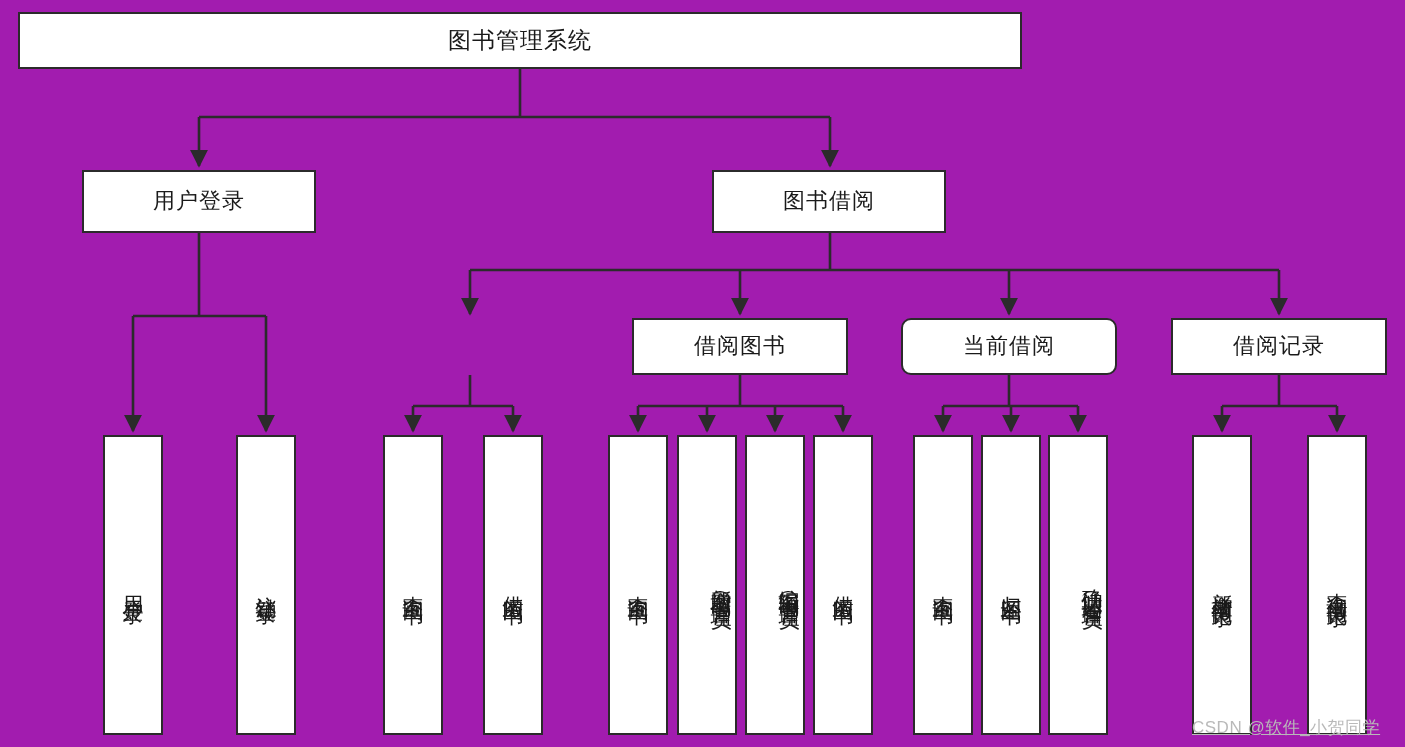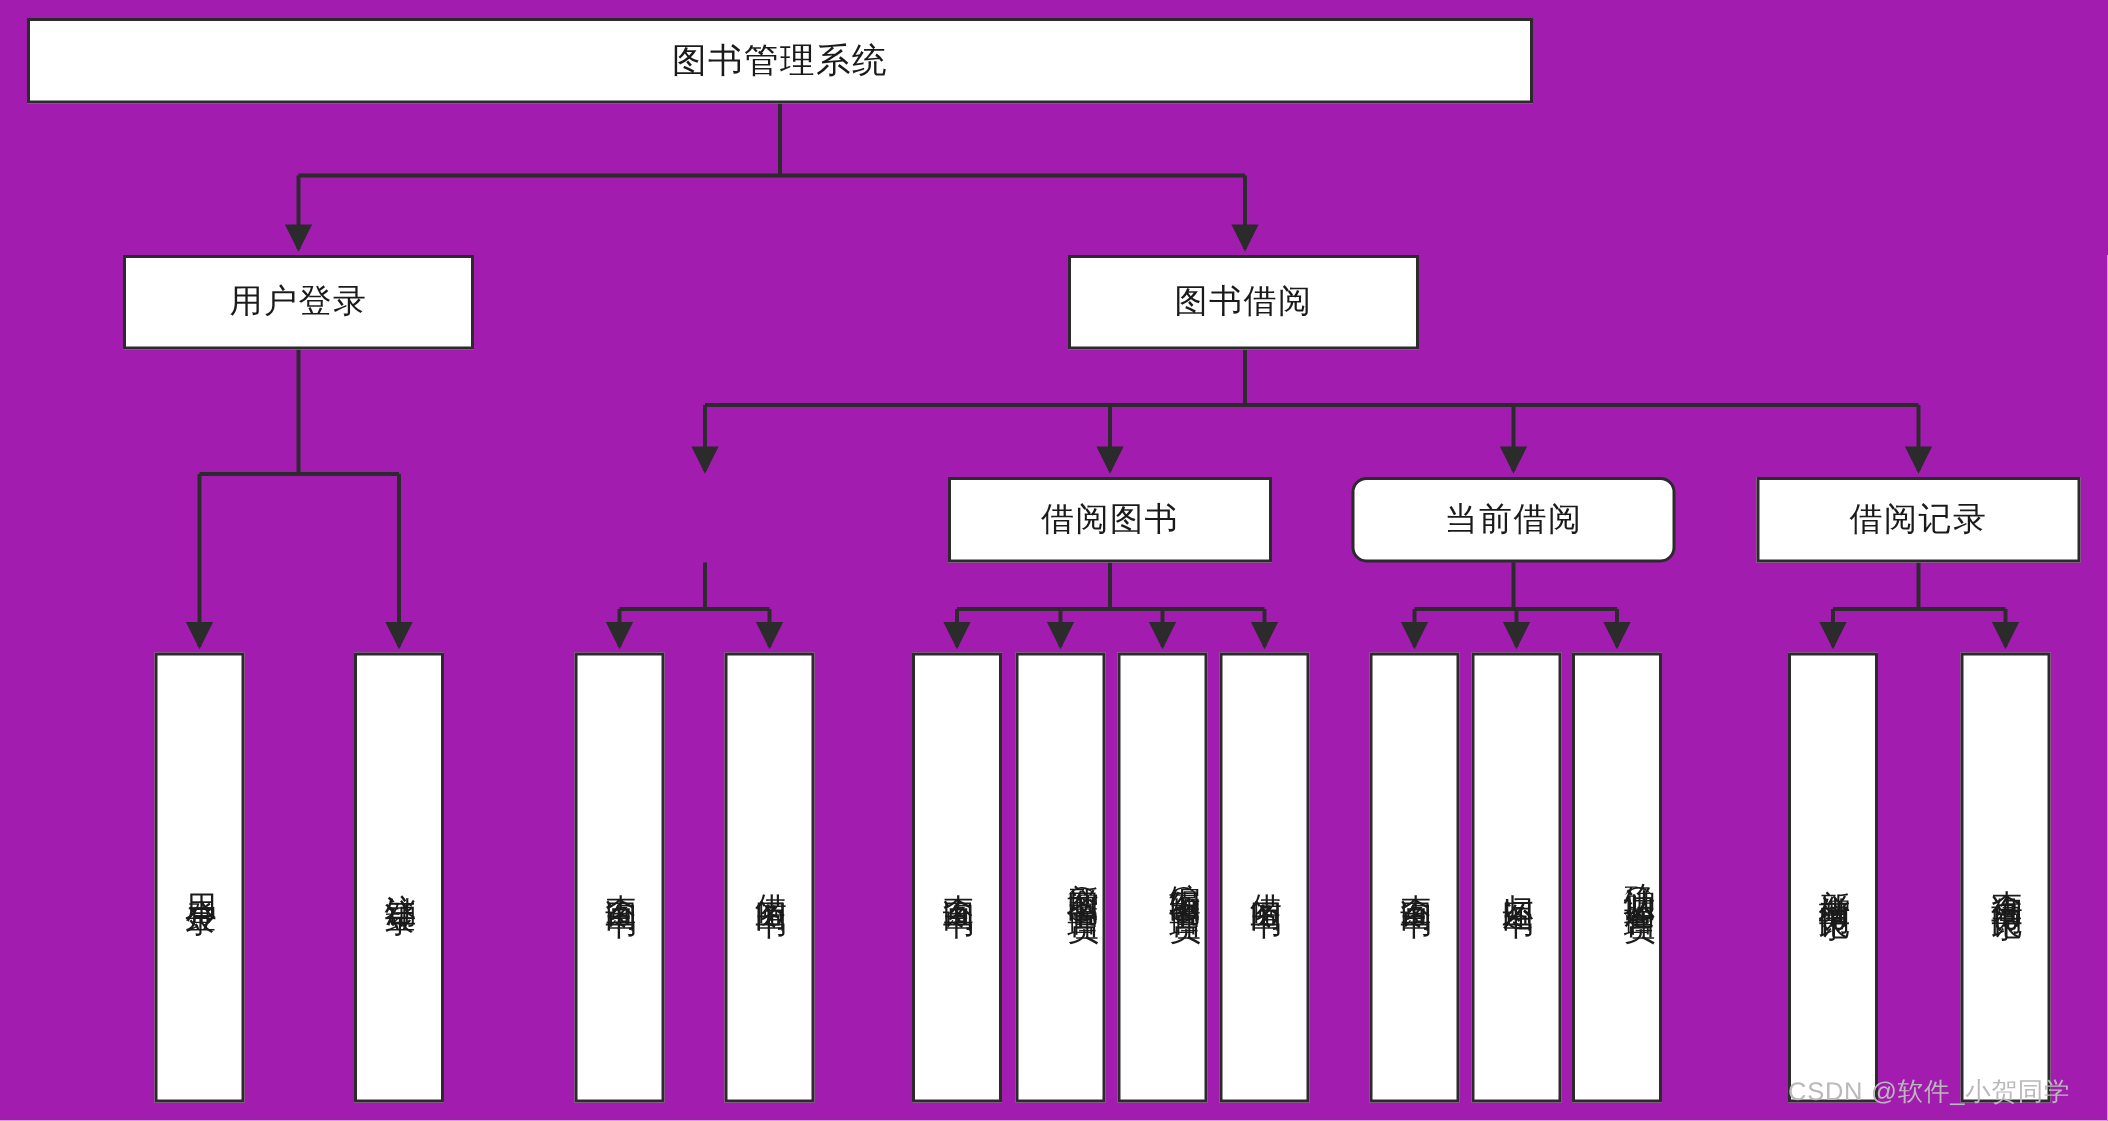--- a/index.html
+++ b/index.html
@@ -141,15 +141,15 @@
   <div class="node vert" style="left:745px; top:435px; width:60px; height:300px;">编辑图书（管理员）</div>
   <div class="node vert centered" style="left:813px; top:435px; width:60px; height:300px;">借阅图书</div>
 
   <div class="node vert centered" style="left:913px; top:435px; width:60px; height:300px;">查询图书</div>
   <div class="node vert centered" style="left:981px; top:435px; width:60px; height:300px;">归还图书</div>
   <div class="node vert" style="left:1048px; top:435px; width:60px; height:300px;">确认归还（管理员）</div>
 
   <div class="node vert centered" style="left:1192px; top:435px; width:60px; height:300px;">新增借阅记录</div>
   <div class="node vert centered" style="left:1307px; top:435px; width:60px; height:300px;">查询借阅记录</div>
 
-  <div class="watermark" style="left:1192px; top:716px;">CSDN @软件_小贺同学</div>
+  <div class="watermark" style="left:1192px; top:716px;text-decoration:underline;">CSDN @软件_小贺同学</div>
 
 </div>
 
 </body></html>

